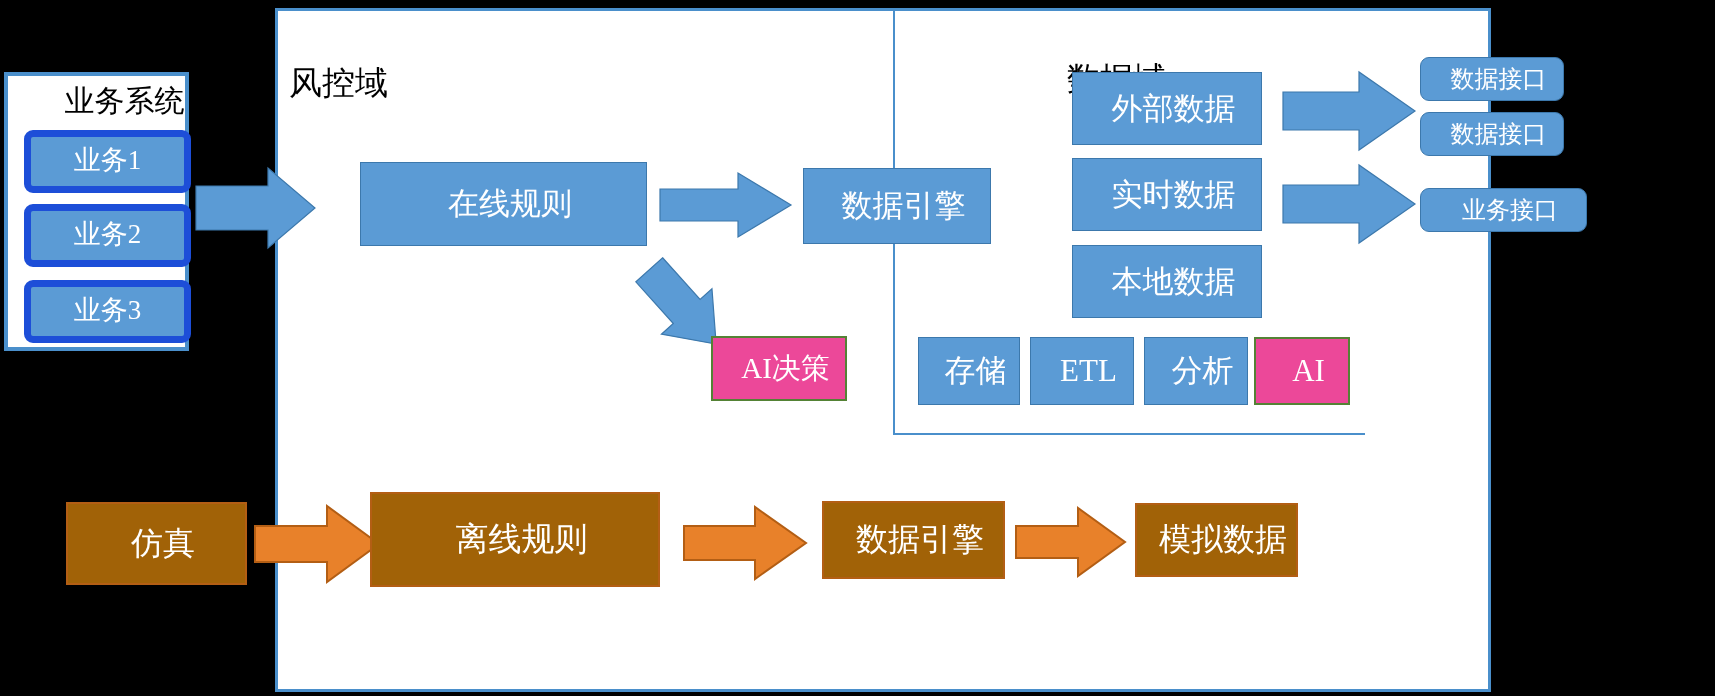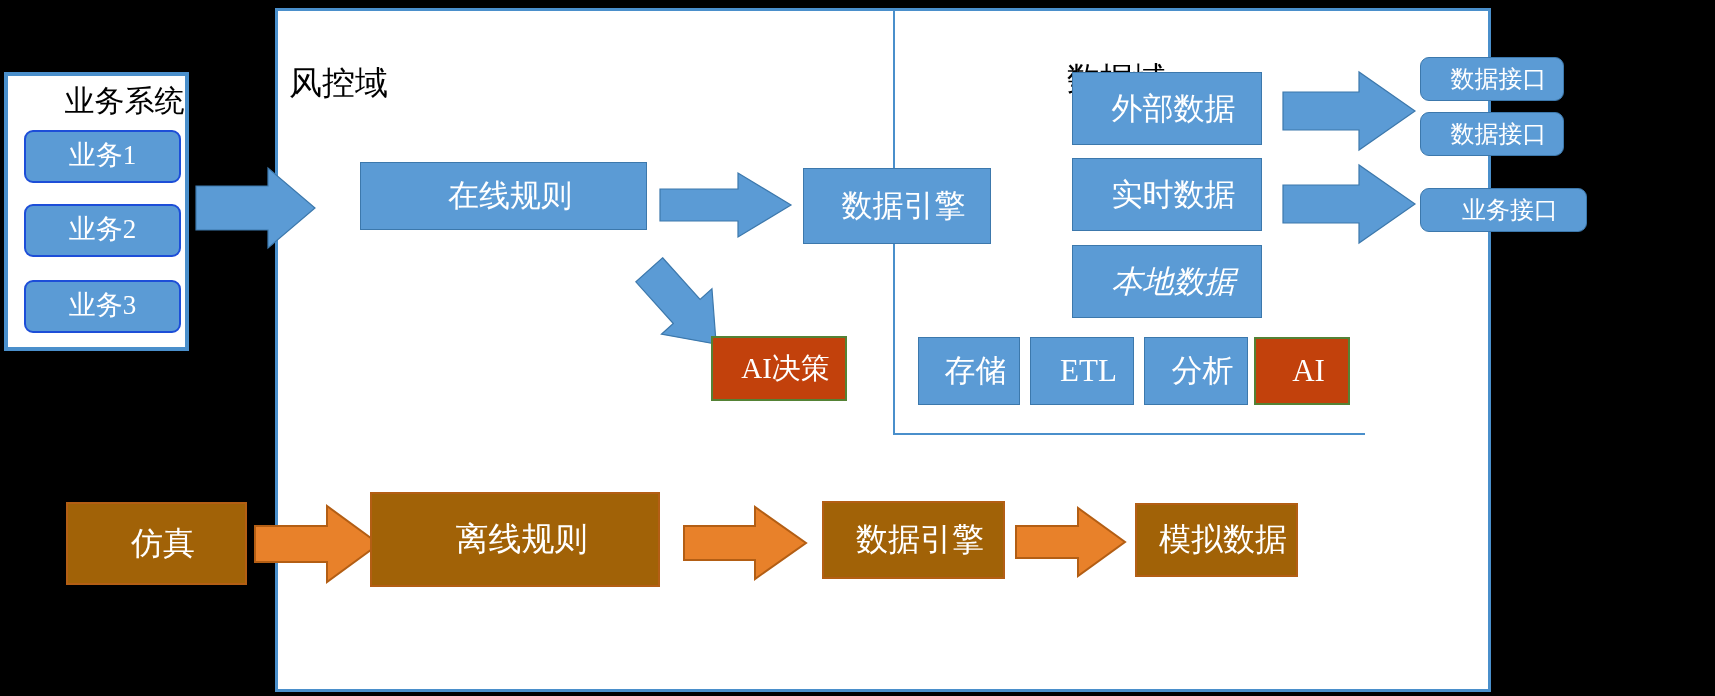--- a/index.html
+++ b/index.html
@@ -36,33 +36,33 @@
     border:4px solid #4A8FCB;
   }
   .biz-title{
     position:absolute;left:0;top:6px;width:100%;
     text-align:center;color:#000;font-size:30px;line-height:38px;
     white-space:nowrap;
     margin-left:28px;
   }
   .biz-item{
     position:absolute;left:16px;width:153px;height:49px;
-    background:#5B9BD5;border:2px solid #1d4ed8;border-radius:9px;
+    background:#5B9BD5;border:7px solid #1d4ed8;border-radius:9px;
     color:#FFFFFF;font-size:27px;line-height:47px;text-align:center;
     white-space:nowrap;
   }
 
   
   .bx{
     display:flex;align-items:center;justify-content:center;
     color:#FFFFFF;white-space:nowrap;text-align:left;padding-left:13px;
   }
   .blue{background:#5B9BD5;border:1px solid #3C78AC;}
   .orange{background:#a16207;border:2px solid #B35E14;}
-  .green{background:#c2410c;border:2px solid #548235;}
+  .green{background:#ec4899;border:2px solid #548235;}
   .round{border-radius:9px;border:1px solid #3C78AC;}
 
   
   .domain-label{
     color:#000000;white-space:nowrap;margin-top:48px;
   }
 
   
   .arrow{position:absolute;}
   .arrow svg{display:block;overflow:visible;}
@@ -85,21 +85,21 @@
 
   <div class="abs domain-label" style="left:289px;top:14px;font-size:33px;line-height:42px;">风控域</div>
   <div class="abs domain-label" style="left:1067px;top:10px;font-size:33px;line-height:42px;">数据域</div>
 
   <div class="arrow" style="left:196px;top:168px;">
     <svg width="120" height="80" viewBox="0 0 120 80">
       <polygon points="0,18 72,18 72,0 119,40 72,80 72,62 0,62" fill="#5B9BD5" stroke="#3C78AC" stroke-width="1.2"></polygon>
     </svg>
   </div>
 
-  <div class="abs bx blue" style="left:360px;top:162px;width:287px;height:68px;font-size:31px;">在线规则</div>
+  <div class="abs bx blue" style="left:360px;top:162px;width:287px;height:84px;font-size:31px;">在线规则</div>
 
   <div class="arrow" style="left:660px;top:173px;">
     <svg width="132" height="64" viewBox="0 0 132 64">
       <polygon points="0,16 78,16 78,0 131,32 78,64 78,48 0,48" fill="#5B9BD5" stroke="#3C78AC" stroke-width="1.2"></polygon>
     </svg>
   </div>
 
   <div class="abs bx blue" style="left:803px;top:168px;width:188px;height:76px;font-size:31px;">数据引擎</div>
 
   <div class="arrow" style="left:630px;top:258px;">
@@ -107,21 +107,21 @@
       <g transform="rotate(48 50 46)">
         <polygon points="4,28 60,28 60,12 104,46 60,80 60,64 4,64" fill="#5B9BD5" stroke="#3C78AC" stroke-width="1.2"></polygon>
       </g>
     </svg>
   </div>
 
   <div class="abs bx green" style="left:711px;top:336px;width:136px;height:65px;font-size:29px;">AI决策</div>
 
   <div class="abs bx blue" style="left:1072px;top:72px;width:190px;height:73px;font-size:31px;">外部数据</div>
   <div class="abs bx blue" style="left:1072px;top:158px;width:190px;height:73px;font-size:31px;">实时数据</div>
-  <div class="abs bx blue" style="left:1072px;top:245px;width:190px;height:73px;font-size:31px;font-style:italic;">本地数据</div>
+  <div class="abs bx blue" style="left:1072px;top:245px;width:190px;height:73px;font-size:31px;">本地数据</div>
 
   <div class="abs bx blue" style="left:1030px;top:337px;width:104px;height:68px;font-size:31px;">ETL</div>
   <div class="abs bx blue" style="left:918px;top:337px;width:102px;height:68px;font-size:31px;">存储</div>
   <div class="abs bx blue" style="left:1144px;top:337px;width:104px;height:68px;font-size:31px;">分析</div>
   <div class="abs bx green" style="left:1254px;top:337px;width:96px;height:68px;font-size:31px;">AI</div>
 
   <div class="arrow" style="left:1283px;top:72px;">
     <svg width="133" height="78" viewBox="0 0 133 78">
       <polygon points="0,20 76,20 76,0 132,39 76,78 76,58 0,58" fill="#5B9BD5" stroke="#3C78AC" stroke-width="1.2"></polygon>
     </svg>

